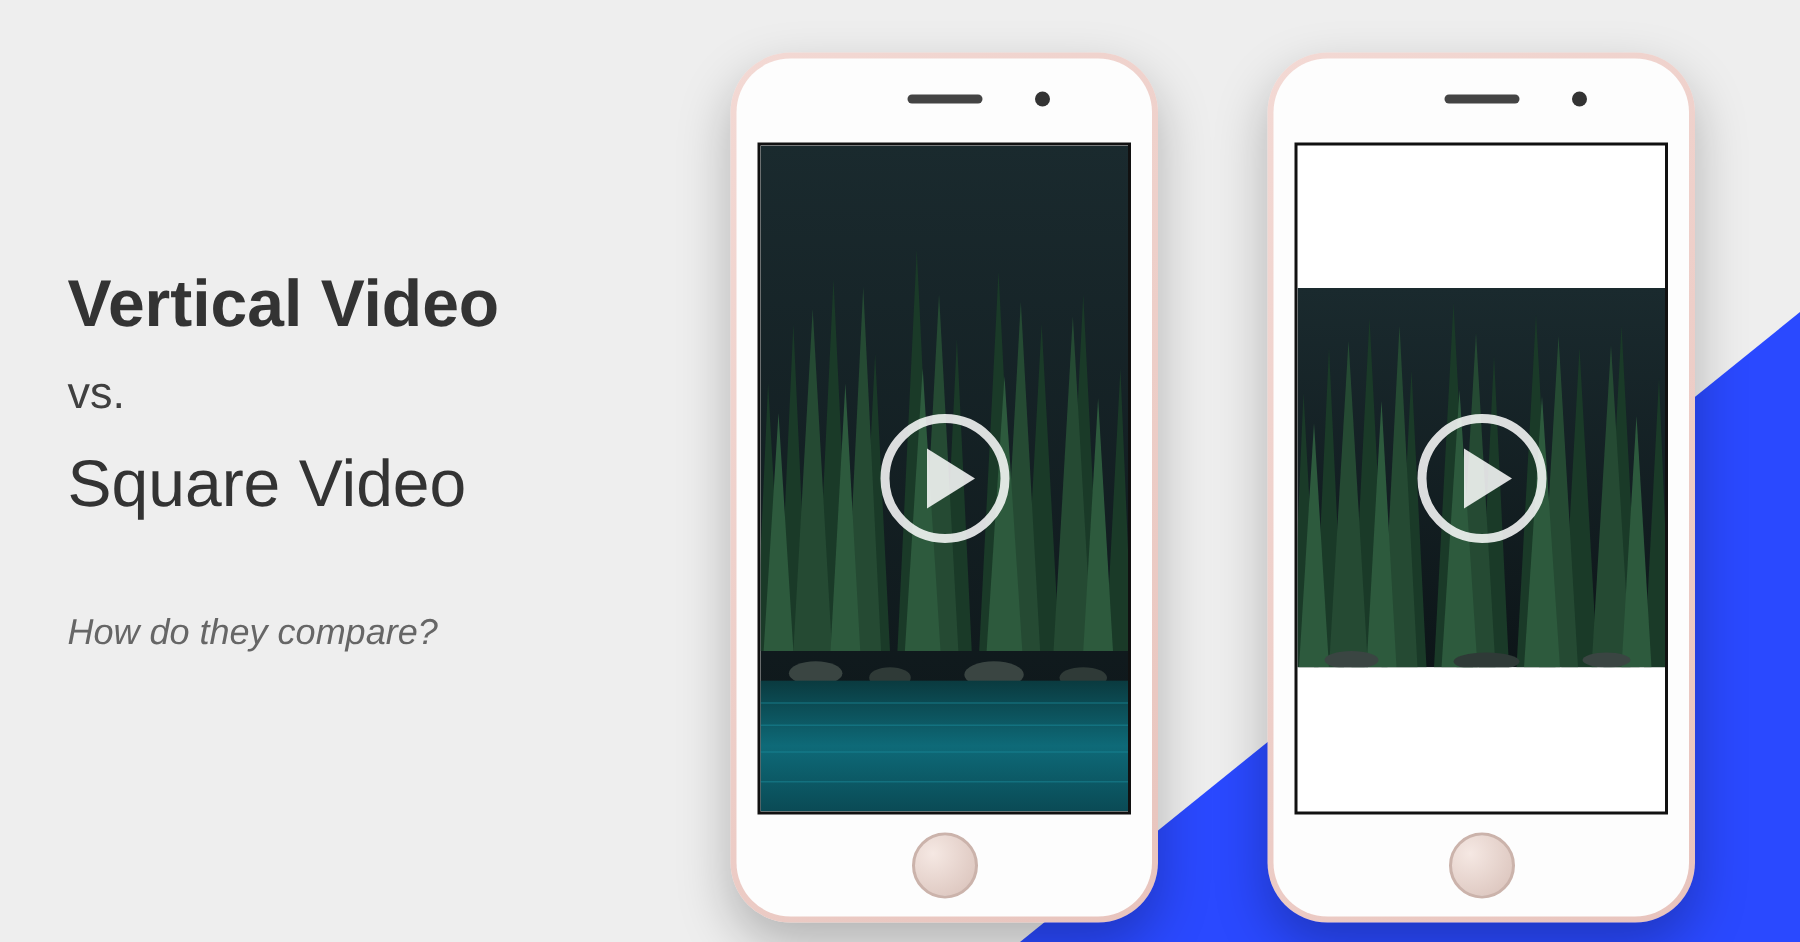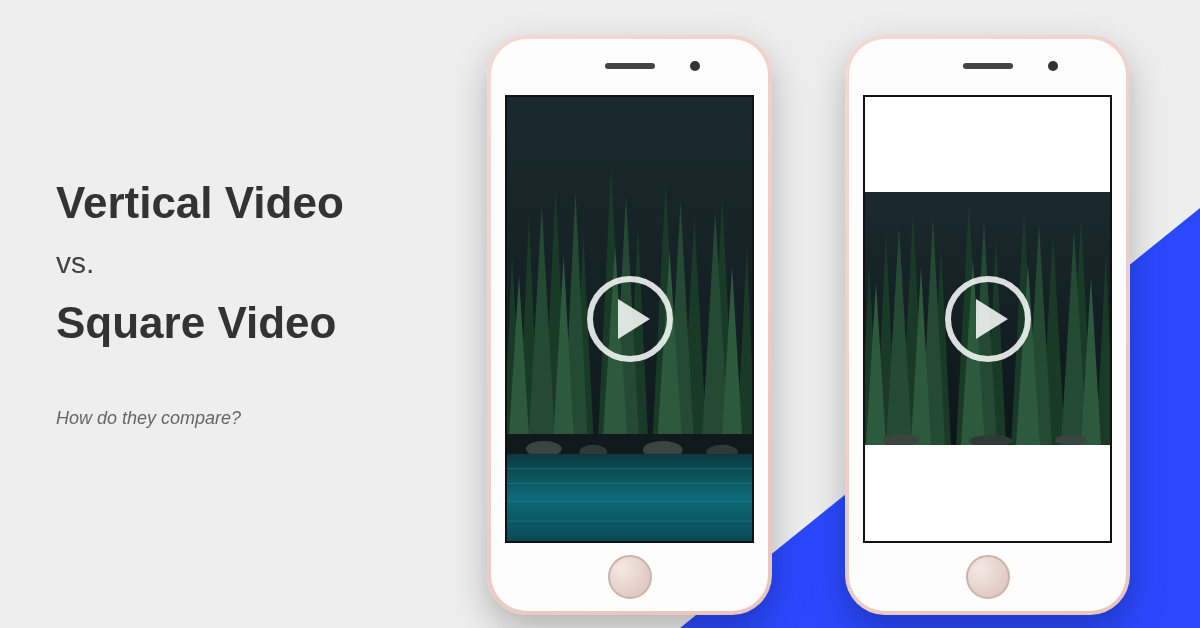--- a/index.html
+++ b/index.html
@@ -15,44 +15,44 @@
     position: absolute;
     bottom: 0;
     right: 0;
     width: 0;
     height: 0;
     border-left: 520px solid transparent;
     border-bottom: 420px solid #2a49ff;
   }
   .text-block {
     position: absolute;
-    left: 56px;
+    left: 45px;
     top: 178px;
     color: #333;
   }
   .line1 {
     font-size: 44px;
     font-weight: 700;
     color: #333;
     margin-bottom: 18px;
   }
   .line-vs {
     font-size: 30px;
     font-weight: 400;
     color: #404040;
     margin-bottom: 18px;
   }
   .line2 {
     font-size: 44px;
-    font-weight: 700;
+    font-weight: 400;
     color: #333;
     margin-bottom: 60px;
   }
   .subtitle {
-    font-size: 18px;
+    font-size: 24px;
     font-style: italic;
     color: #666;
   }
   .phone {
     position: absolute;
     width: 285px;
     height: 580px;
     top: 35px;
     background: linear-gradient(135deg, #f3d9d4, #e8c4bd);
     border-radius: 40px;

